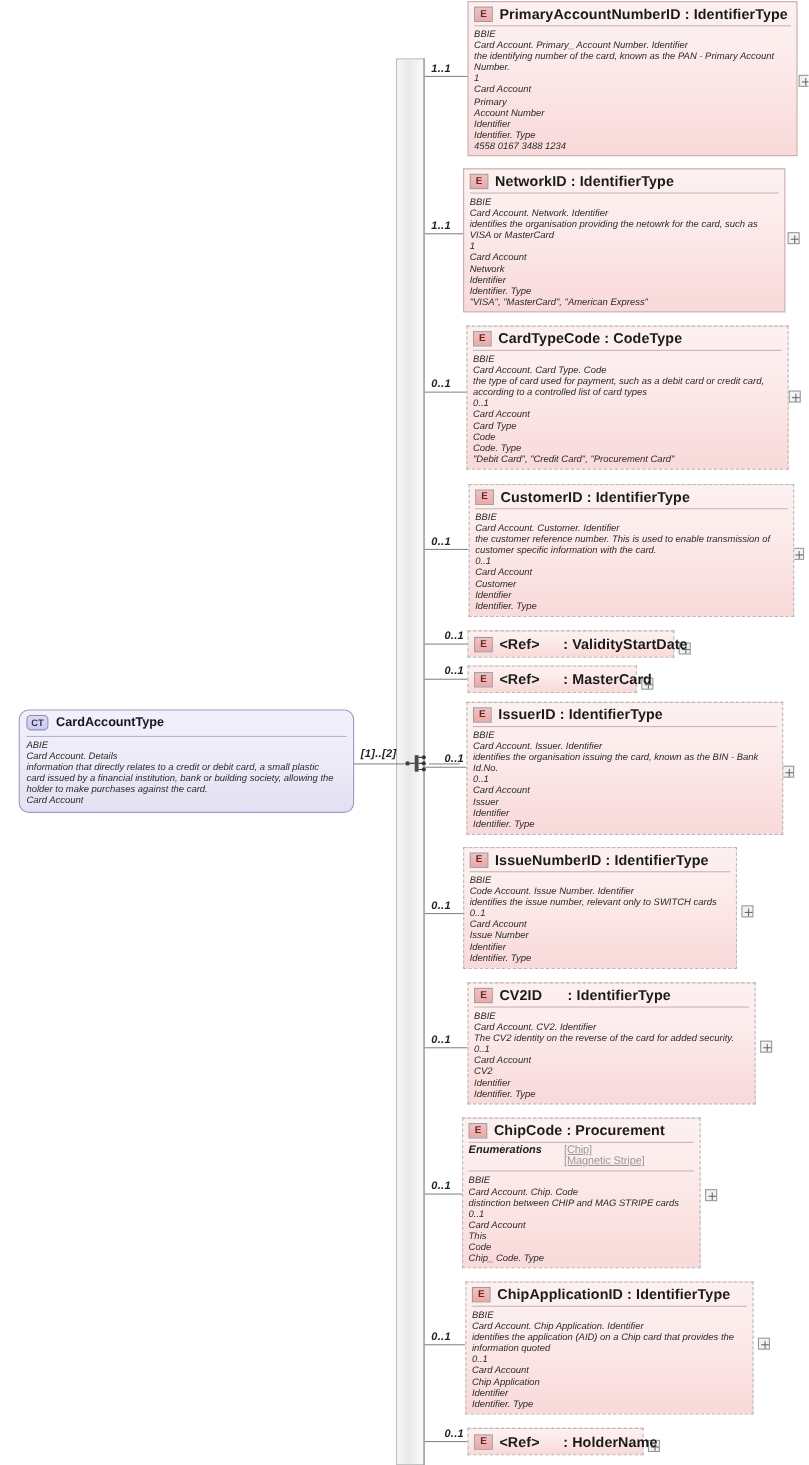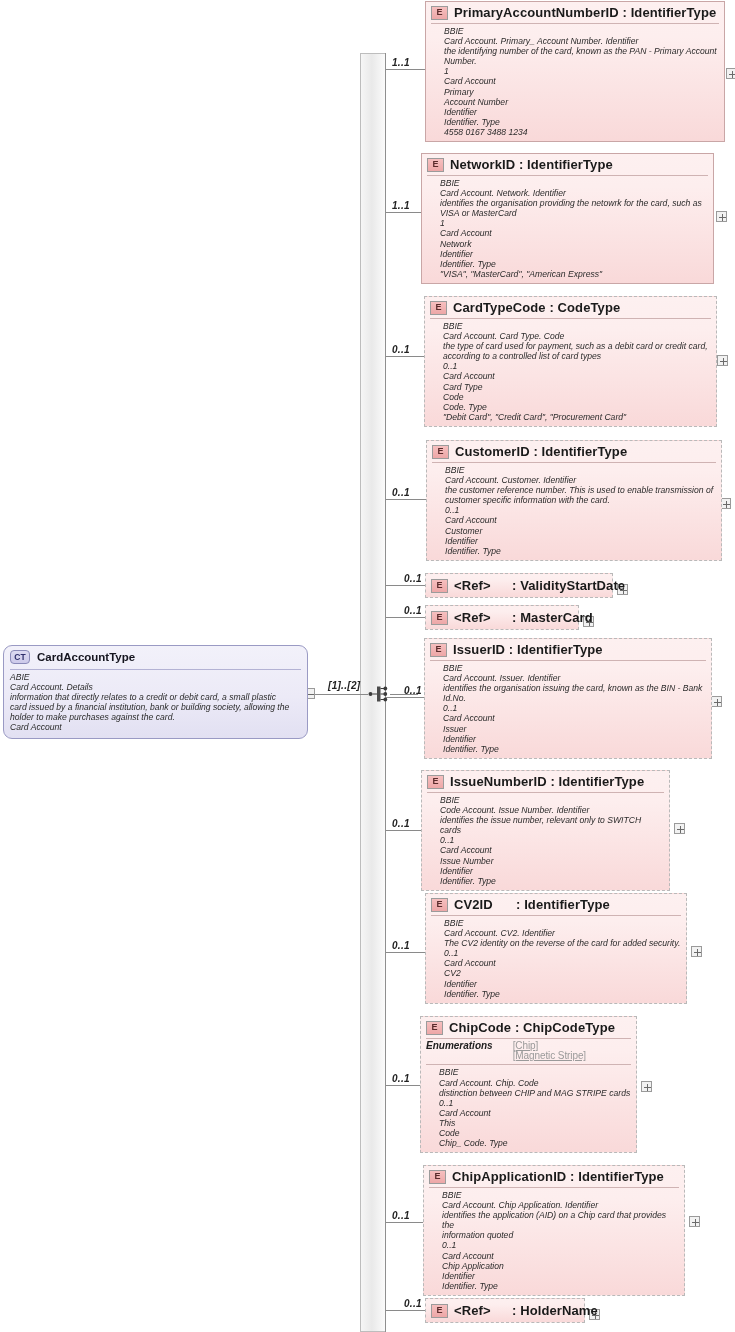--- a/index.html
+++ b/index.html
@@ -62,38 +62,38 @@
     display:flex;align-items:center;justify-content:center;
     line-height:1;
   }
   .node .title{
     font-size:13px;font-weight:bold;color:#1a1a1a;white-space:nowrap;
     letter-spacing:.1px;
   }
   .node .rule{height:1px;background:#cfb3b3;margin:0 5px;}
   .node .body{
     padding:2px 5px 4px 5px;
-    font-style:italic;font-size:8.6px;line-height:10.1px;color:#2b2b2b;margin-left:13px;
+    font-style:italic;font-size:8.6px;line-height:10.1px;color:#2b2b2b;
   }
   .node .body div{white-space:pre-wrap;}
   .node.ref .hdr{padding:4px 6px 4px 5px;}
   .node.ref .title{display:flex;}
   .node.ref .refname{width:58px;}
 
   
   .enum{
     display:flex; padding:2px 5px 3px 5px; gap:20px;
     font-size:10px;line-height:10.2px;
   }
   .enum .lbl{font-style:italic;font-weight:bold;color:#202020;white-space:nowrap;}
   .enum .vals{color:#9a9a9a;font-style:normal;letter-spacing:-.1px;text-decoration:underline;}
 
   
   .root{
-    position:absolute;left:3px;top:645px;width:305px;
+    position:absolute;left:17px;top:645px;width:305px;
     border:1px solid #9a9ac4;border-radius:9px;
     background:linear-gradient(to bottom,#f2f1fa 0%,#eceaf7 55%,#e2e0f2 100%);
   }
   .root .hdr{display:flex;align-items:center;gap:7px;padding:4px 7px 4px 6px;}
   .root .cticon{
     width:20px;height:14px;flex:0 0 auto;border:1px solid #8a8ab8;border-radius:4px;
     background:linear-gradient(to bottom,#dcdaf2,#cdcaea);
     font-size:8.5px;font-weight:bold;color:#2f2f6b;
     display:flex;align-items:center;justify-content:center;line-height:1;
   }
@@ -318,21 +318,21 @@
     <div>Identifier. Type</div>
   </div>
 </div>
 
 <div class="conn" style="left:386px;top:1085px;width:34px;"></div>
 <div class="card" style="left:392px;top:1073px;">0..1</div>
 <div class="pm plus" style="left:641px;top:1081px;"></div>
 <div class="node opt" style="left:420px;top:1016px;width:217px;">
   <div class="hdr">
     <span class="eicon">E</span>
-    <span class="title"><span>ChipCode</span>&nbsp;<span>:</span>&nbsp;<span>ChipCodeType</span></span>
+    <span class="title"><span>ChipCode</span>&nbsp;<span>:</span>&nbsp;<span>Procurement</span></span>
   </div>
   <div class="rule"></div>
   <div class="enum">
     <span class="lbl">Enumerations</span>
     <span class="vals">
       <div>[Chip]</div>
       <div>[Magnetic Stripe]</div>
     </span>
   </div>
   <div class="rule"></div>

